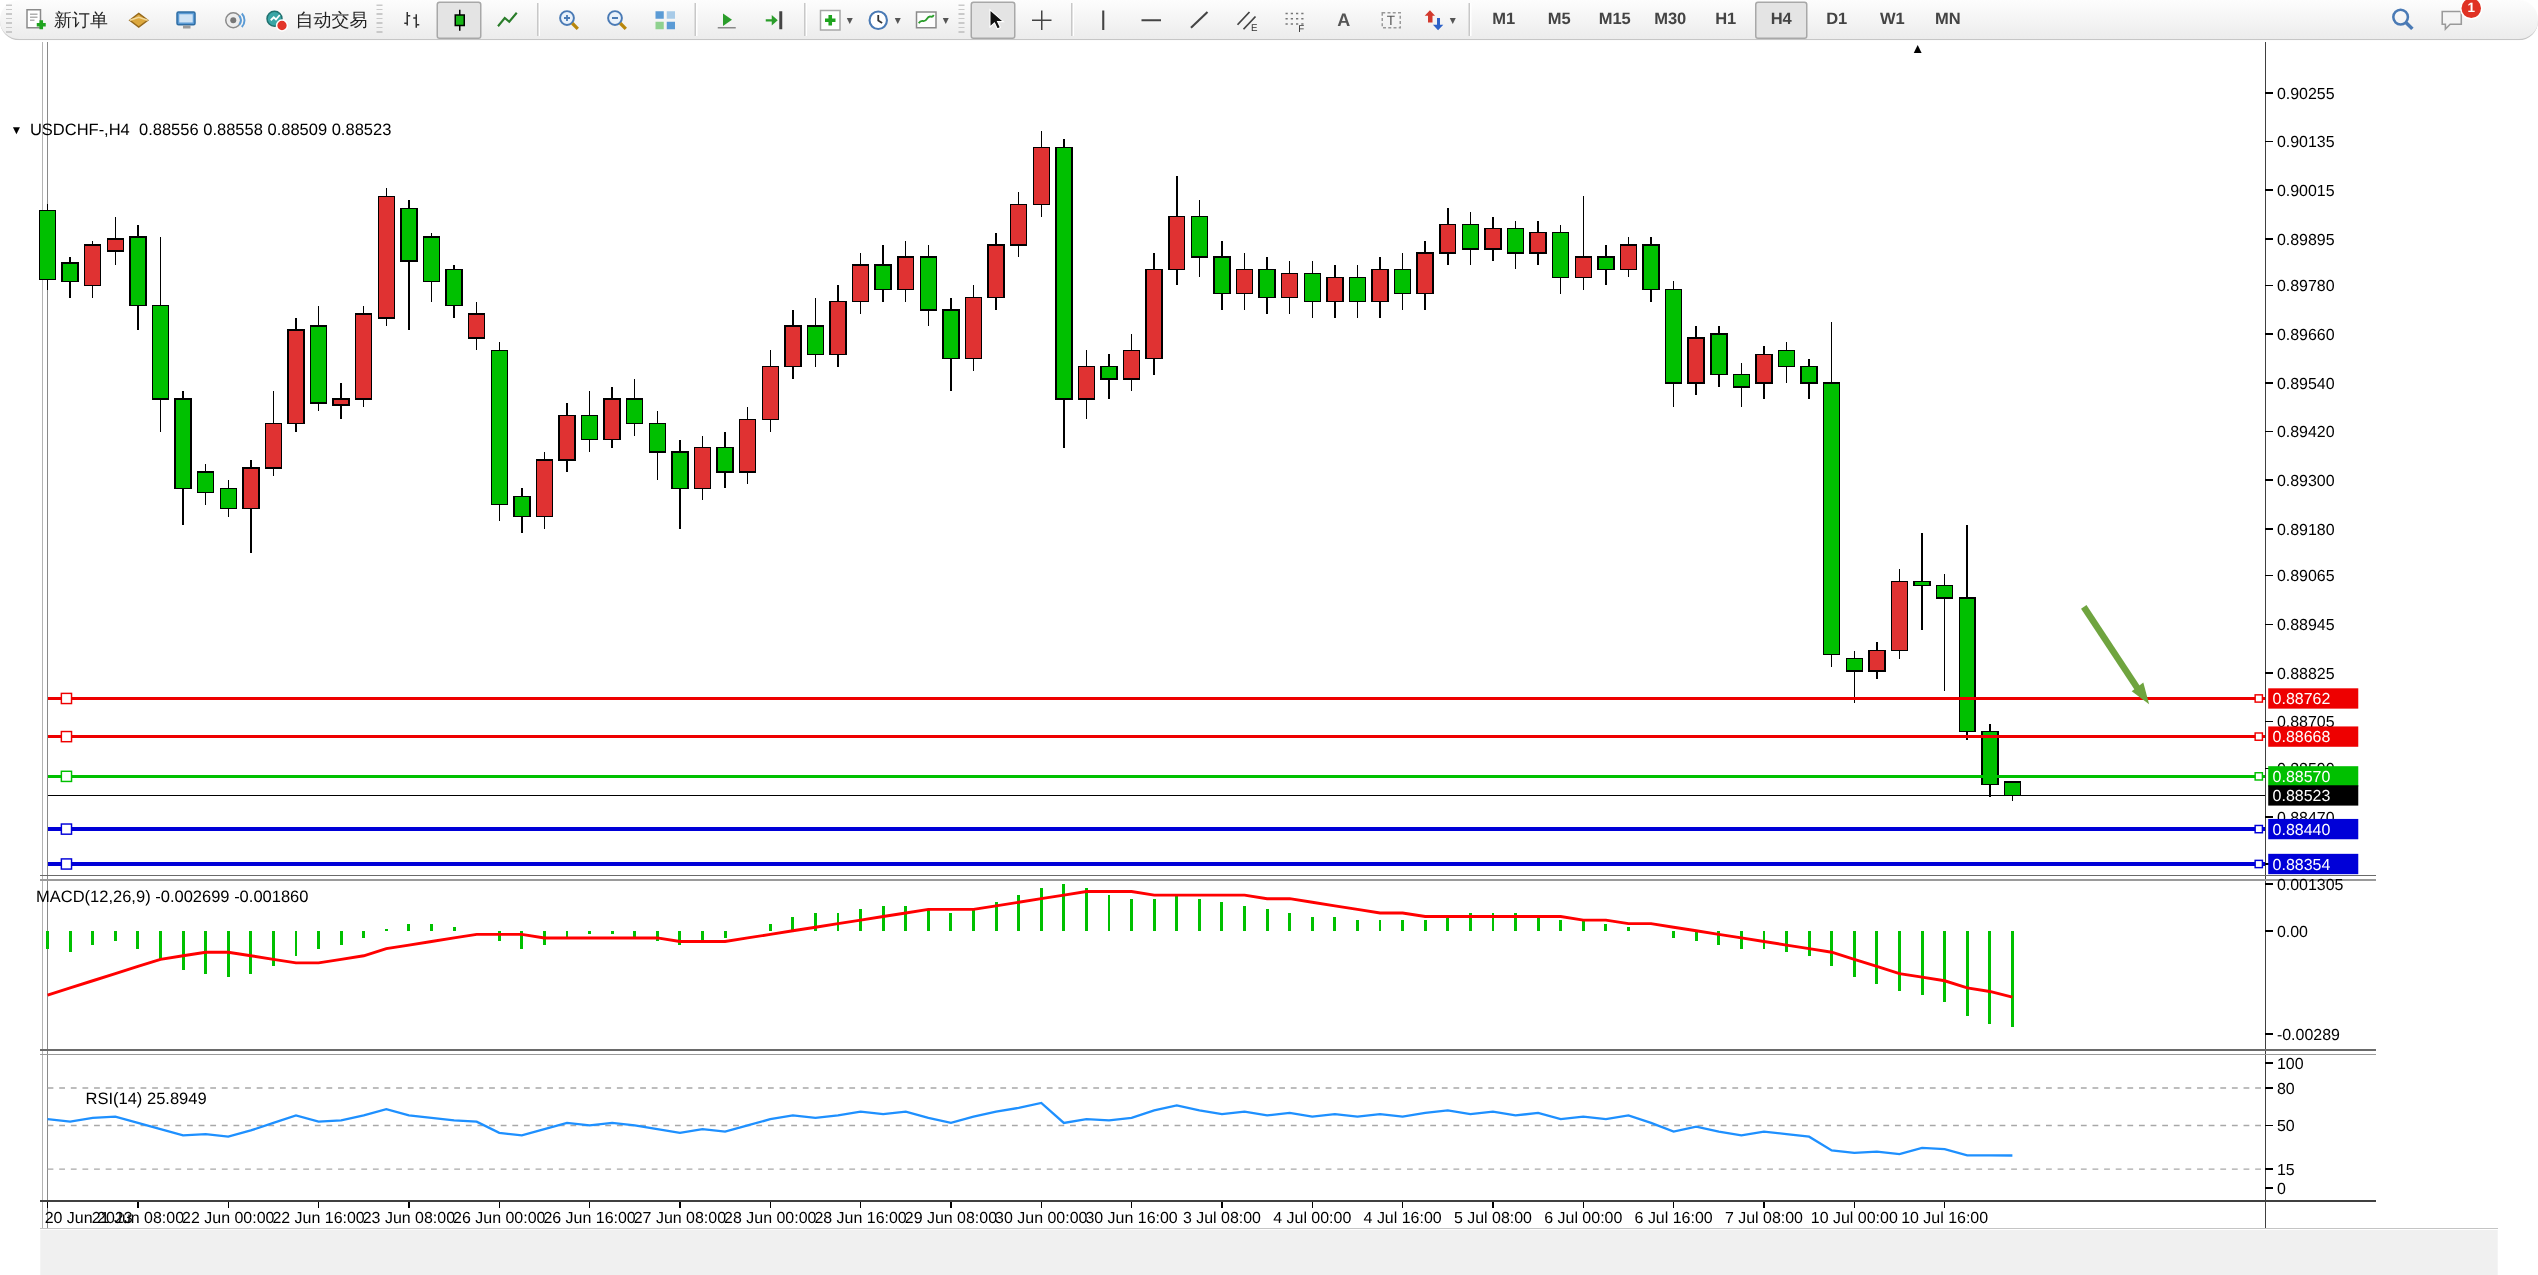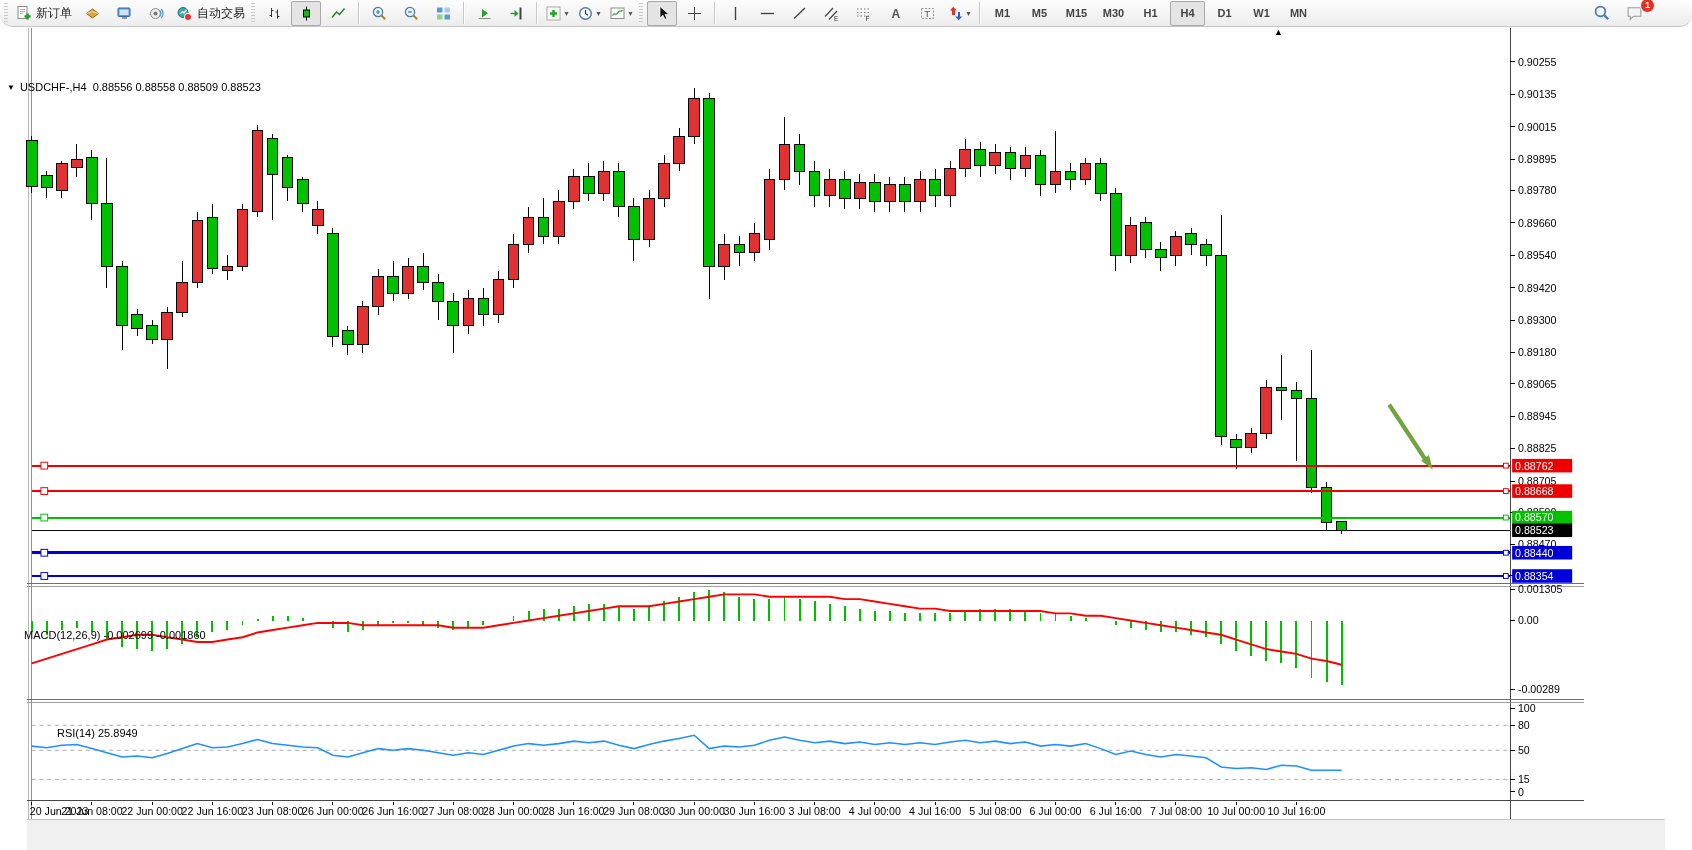--- a/index.html
+++ b/index.html
@@ -675,20 +675,20 @@
 
   <div class="overlay" style="left:7px;top:6px;margin-top:48px;">
     <span class="tri">▼</span><span>USDCHF-,H4</span>&nbsp;
     <span>0.88556 0.88558 0.88509 0.88523</span>
   </div>
 
   <div class="overlay" style="left:1274px;top:0px;font-size:9px;">
     <span>▲</span>
   </div>
 
-  <div class="overlay" style="left:24px;top:602px;">
+  <div class="overlay" style="left:24px;top:565px;">
     <span>MACD(12,26,9)</span>&nbsp;<span>-0.002699 -0.001860</span>
   </div>
 
   <div class="overlay" style="left:24px;top:700px;padding-left:33px;">
     <span>RSI(14)</span>&nbsp;<span>25.8949</span>
   </div>
 </div>
 
 </body></html>

